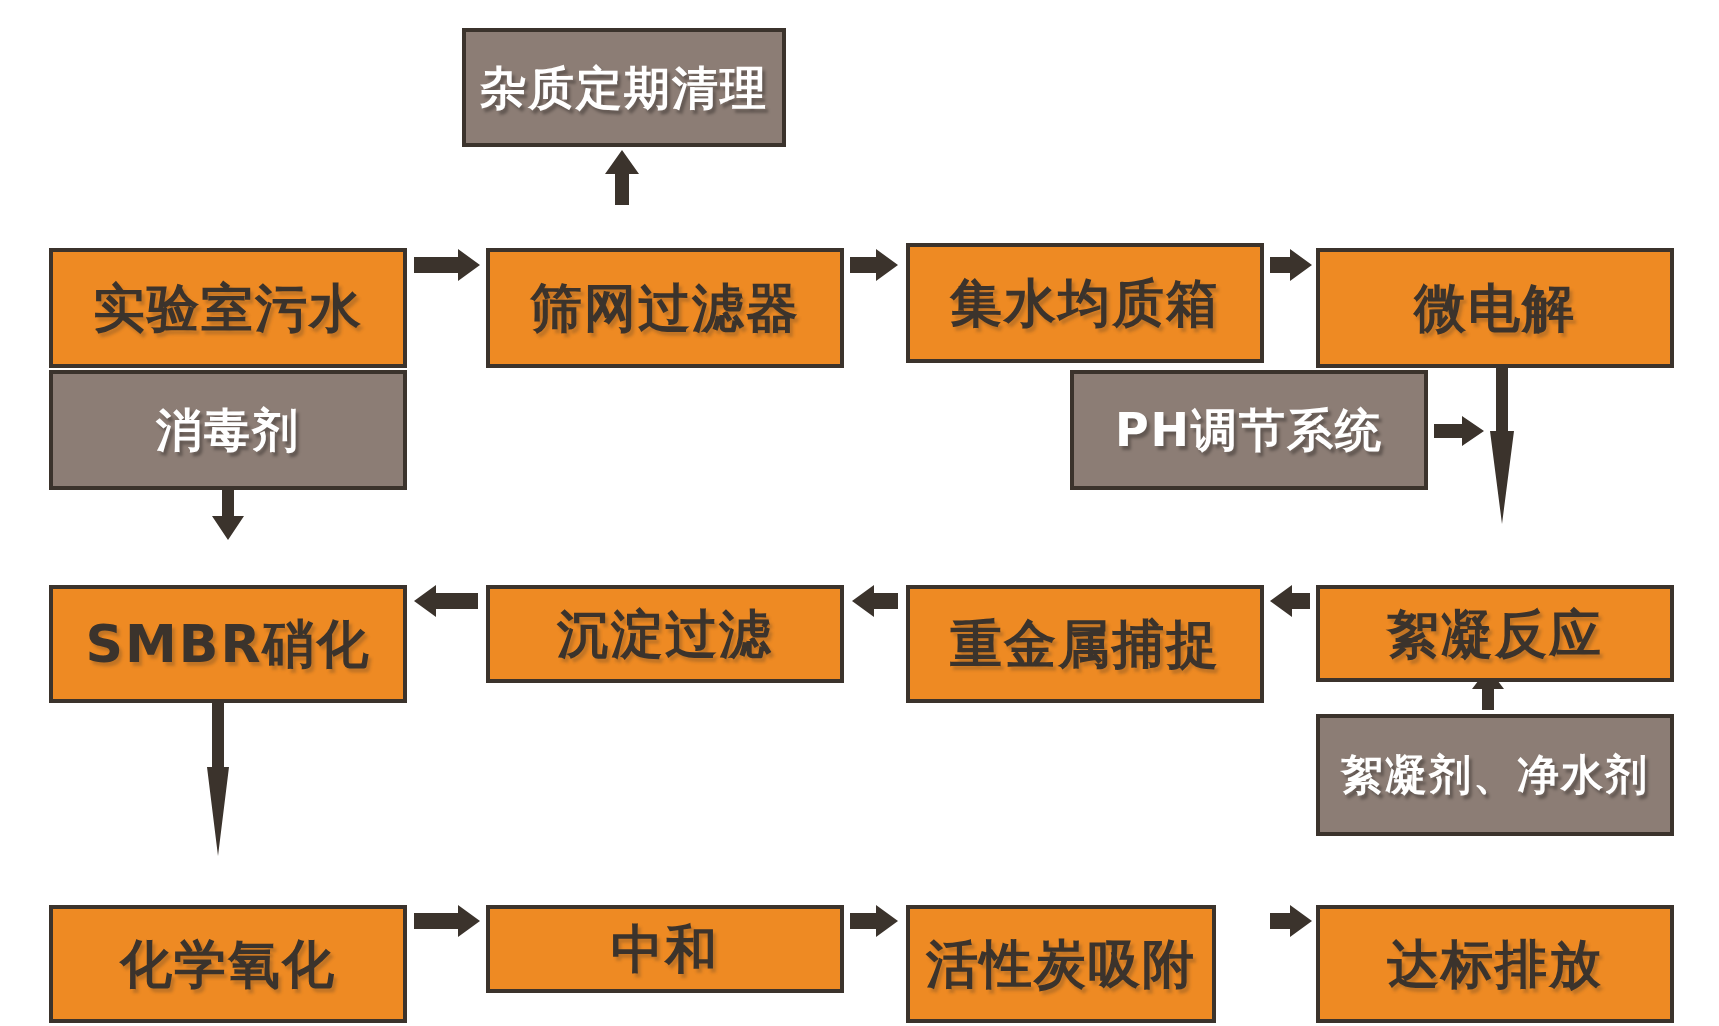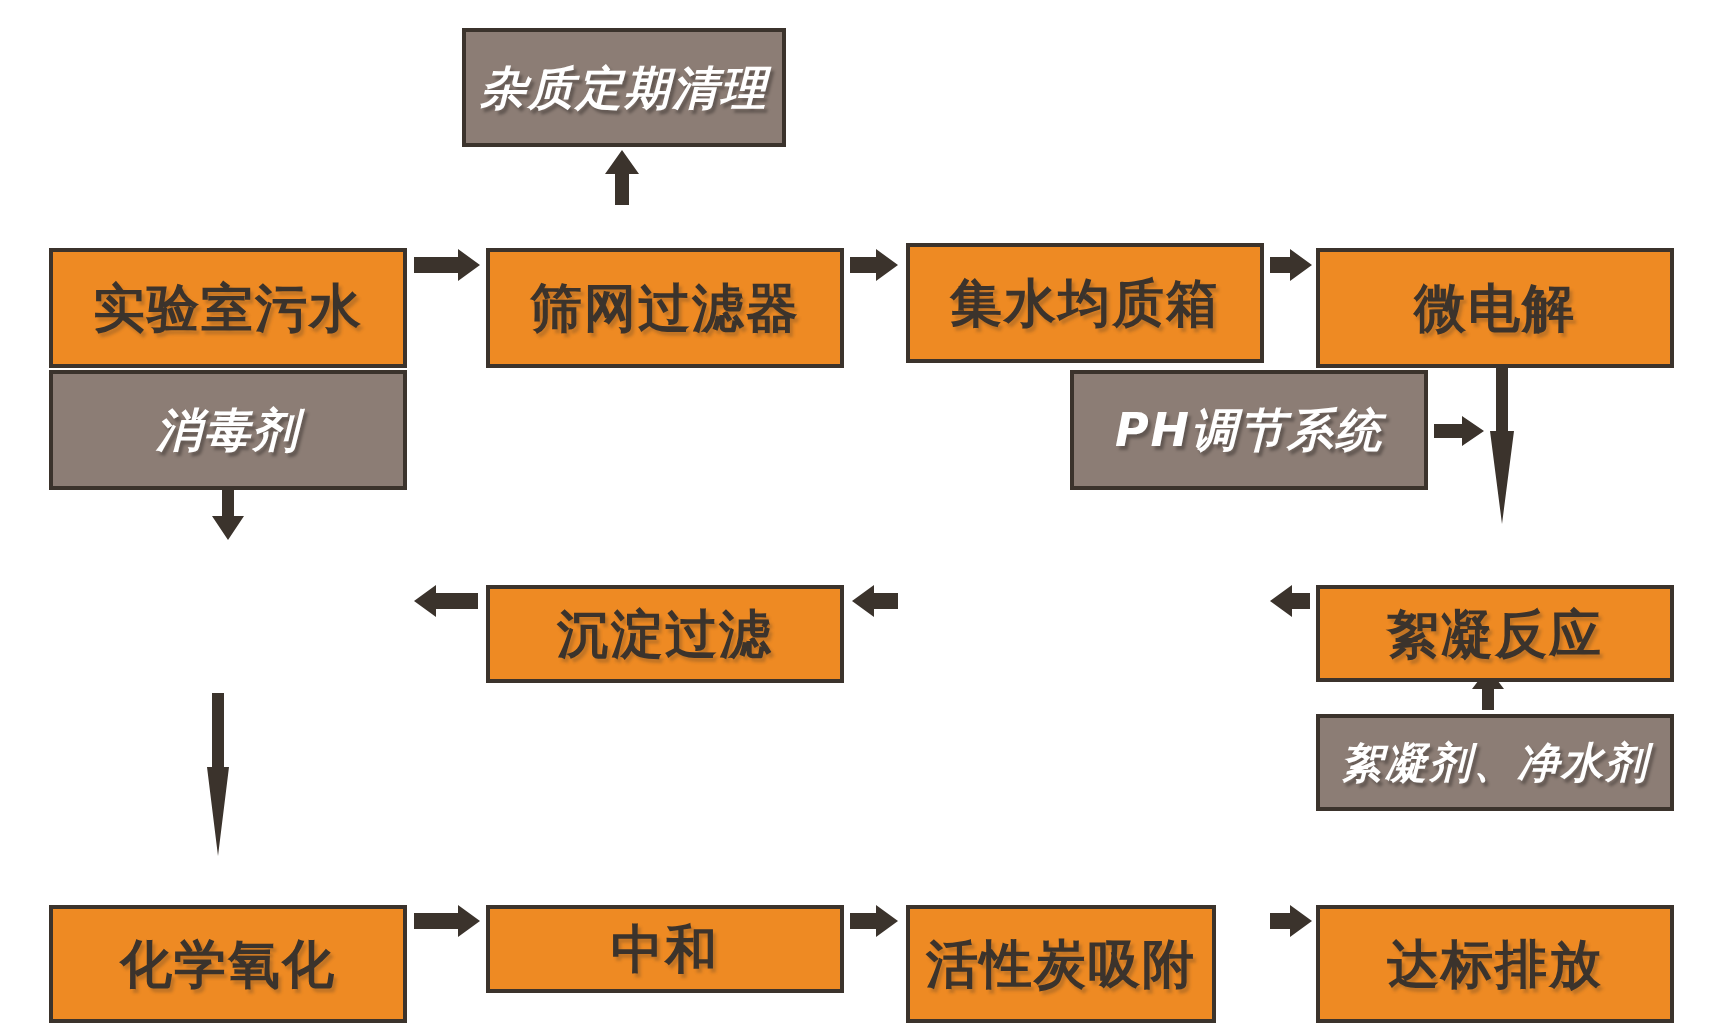--- a/index.html
+++ b/index.html
@@ -36,21 +36,20 @@
     color:var(--process-text);
     font-size:52px;
     text-shadow:3px 4px 3px rgba(59,51,44,0.25);
     margin-top:43px;
   }
   .node.annotation{
     background:var(--annotation-box);
     color:var(--annotation-text);
     font-size:46px;
     text-shadow:3px 4px 3px rgba(0,0,0,0.30);
-    font-style:italic;
   }
   .node.annotation.small{font-size:42px;}
 </style>
 </head>
 <body>
 
 <div class="stage">
 
   <svg class="arrow-layer" viewBox="0 0 1719 1026" xmlns="http://www.w3.org/2000/svg">
 
@@ -96,28 +95,34 @@
     <span>微电解</span>
   </div>
 
   <div class="node annotation" style="left:49px;top:370px;width:358px;height:120px">
     <span>消毒剂</span>
   </div>
   <div class="node annotation" style="left:1070px;top:370px;width:358px;height:120px">
     <span>PH调节系统</span>
   </div>
 
+  <div class="node process" style="left:49px;top:542px;width:358px;height:118px">
+    <span>SMBR硝化</span>
+  </div>
   <div class="node process" style="left:486px;top:542px;width:358px;height:98px">
     <span>沉淀过滤</span>
+  </div>
+  <div class="node process" style="left:906px;top:542px;width:358px;height:118px">
+    <span>重金属捕捉</span>
   </div>
   <div class="node process" style="left:1316px;top:542px;width:358px;height:97px">
     <span>絮凝反应</span>
   </div>
 
-  <div class="node annotation small" style="left:1316px;top:714px;width:358px;height:97px">
+  <div class="node annotation small" style="left:1316px;top:714px;width:358px;height:122px">
     <span>絮凝剂、净水剂</span>
   </div>
 
   <div class="node process" style="left:49px;top:862px;width:358px;height:118px">
     <span>化学氧化</span>
   </div>
   <div class="node process" style="left:486px;top:862px;width:358px;height:88px">
     <span>中和</span>
   </div>
   <div class="node process" style="left:906px;top:862px;width:310px;height:118px">

